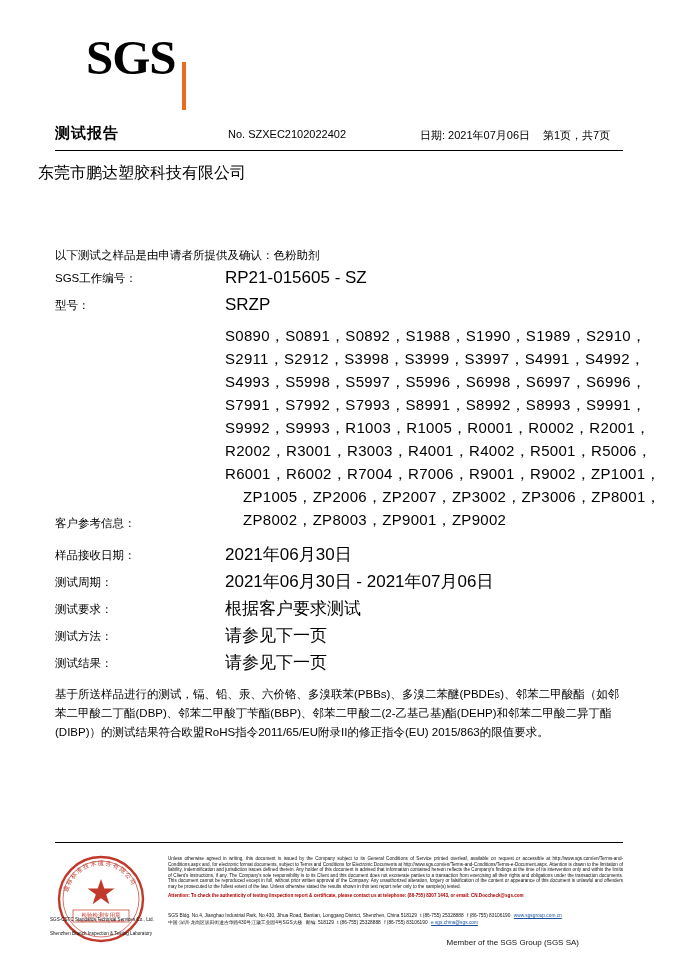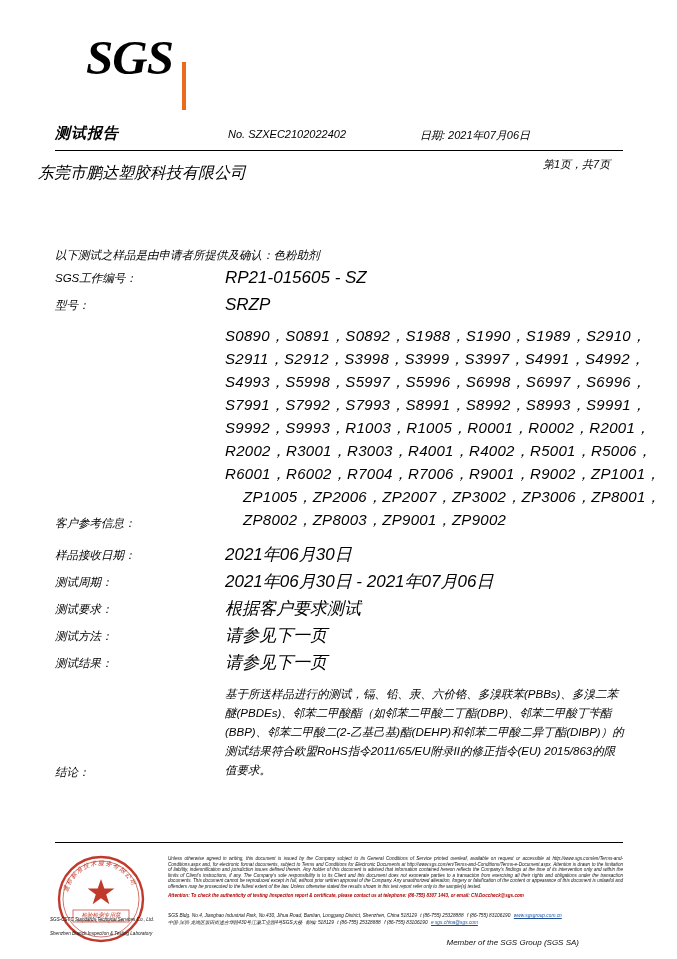--- a/index.html
+++ b/index.html
@@ -13,21 +13,20 @@
     font-family: "Liberation Sans", sans-serif;
     color: #000000;
     position: relative;
     overflow: hidden;
   }
   .page {
     position: relative;
     width: 625px;
     height: 959px;
     box-sizing: border-box;
-    font-style: italic;
   }
 
   
   .logo-block {
     position: absolute;
     left: 86px;
     top: 32px;
     width: 110px;
     height: 60px;
   }
@@ -70,21 +69,20 @@
     position: absolute;
     left: 420px;
     top: 128px;
     font-size: 11px;
   }
   .report-page {
     position: absolute;
     left: 543px;
     top: 128px;
     font-size: 11px;
-    margin-top: 29px;
   }
   .rule {
     position: absolute;
     left: 55px;
     width: 568px;
     height: 1px;
     background: #000;
   }
   .rule-top { top: 150px; }
   .rule-bottom { top: 842px; }
@@ -274,21 +272,20 @@
     <div class="field-row">
       <div class="field-label">测试方法：</div>
       <div class="field-value">请参见下一页</div>
     </div>
     <div class="field-row" style="margin-bottom:14px;">
       <div class="field-label">测试结果：</div>
       <div class="field-value">请参见下一页</div>
     </div>
 
     <div class="field-row">
-      <div class="field-label">结论：</div>
       <div class="field-value conclusion-text">基于所送样品进行的测试，镉、铅、汞、六价铬、多溴联苯(PBBs)、多溴二苯醚(PBDEs)、邻苯二甲酸酯（如邻苯二甲酸二丁酯(DBP)、邻苯二甲酸丁苄酯(BBP)、邻苯二甲酸二(2-乙基己基)酯(DEHP)和邻苯二甲酸二异丁酯(DIBP)）的测试结果符合欧盟RoHS指令2011/65/EU附录II的修正指令(EU) 2015/863的限值要求。</div>
     </div>
 
   </div>
 
   <div class="rule rule-bottom"></div>
 
   <div class="stamp">
     <svg width="88" height="88" viewBox="0 0 88 88">
       <circle cx="44" cy="44" r="42" fill="none" stroke="#c0392b" stroke-width="2.4"></circle>

